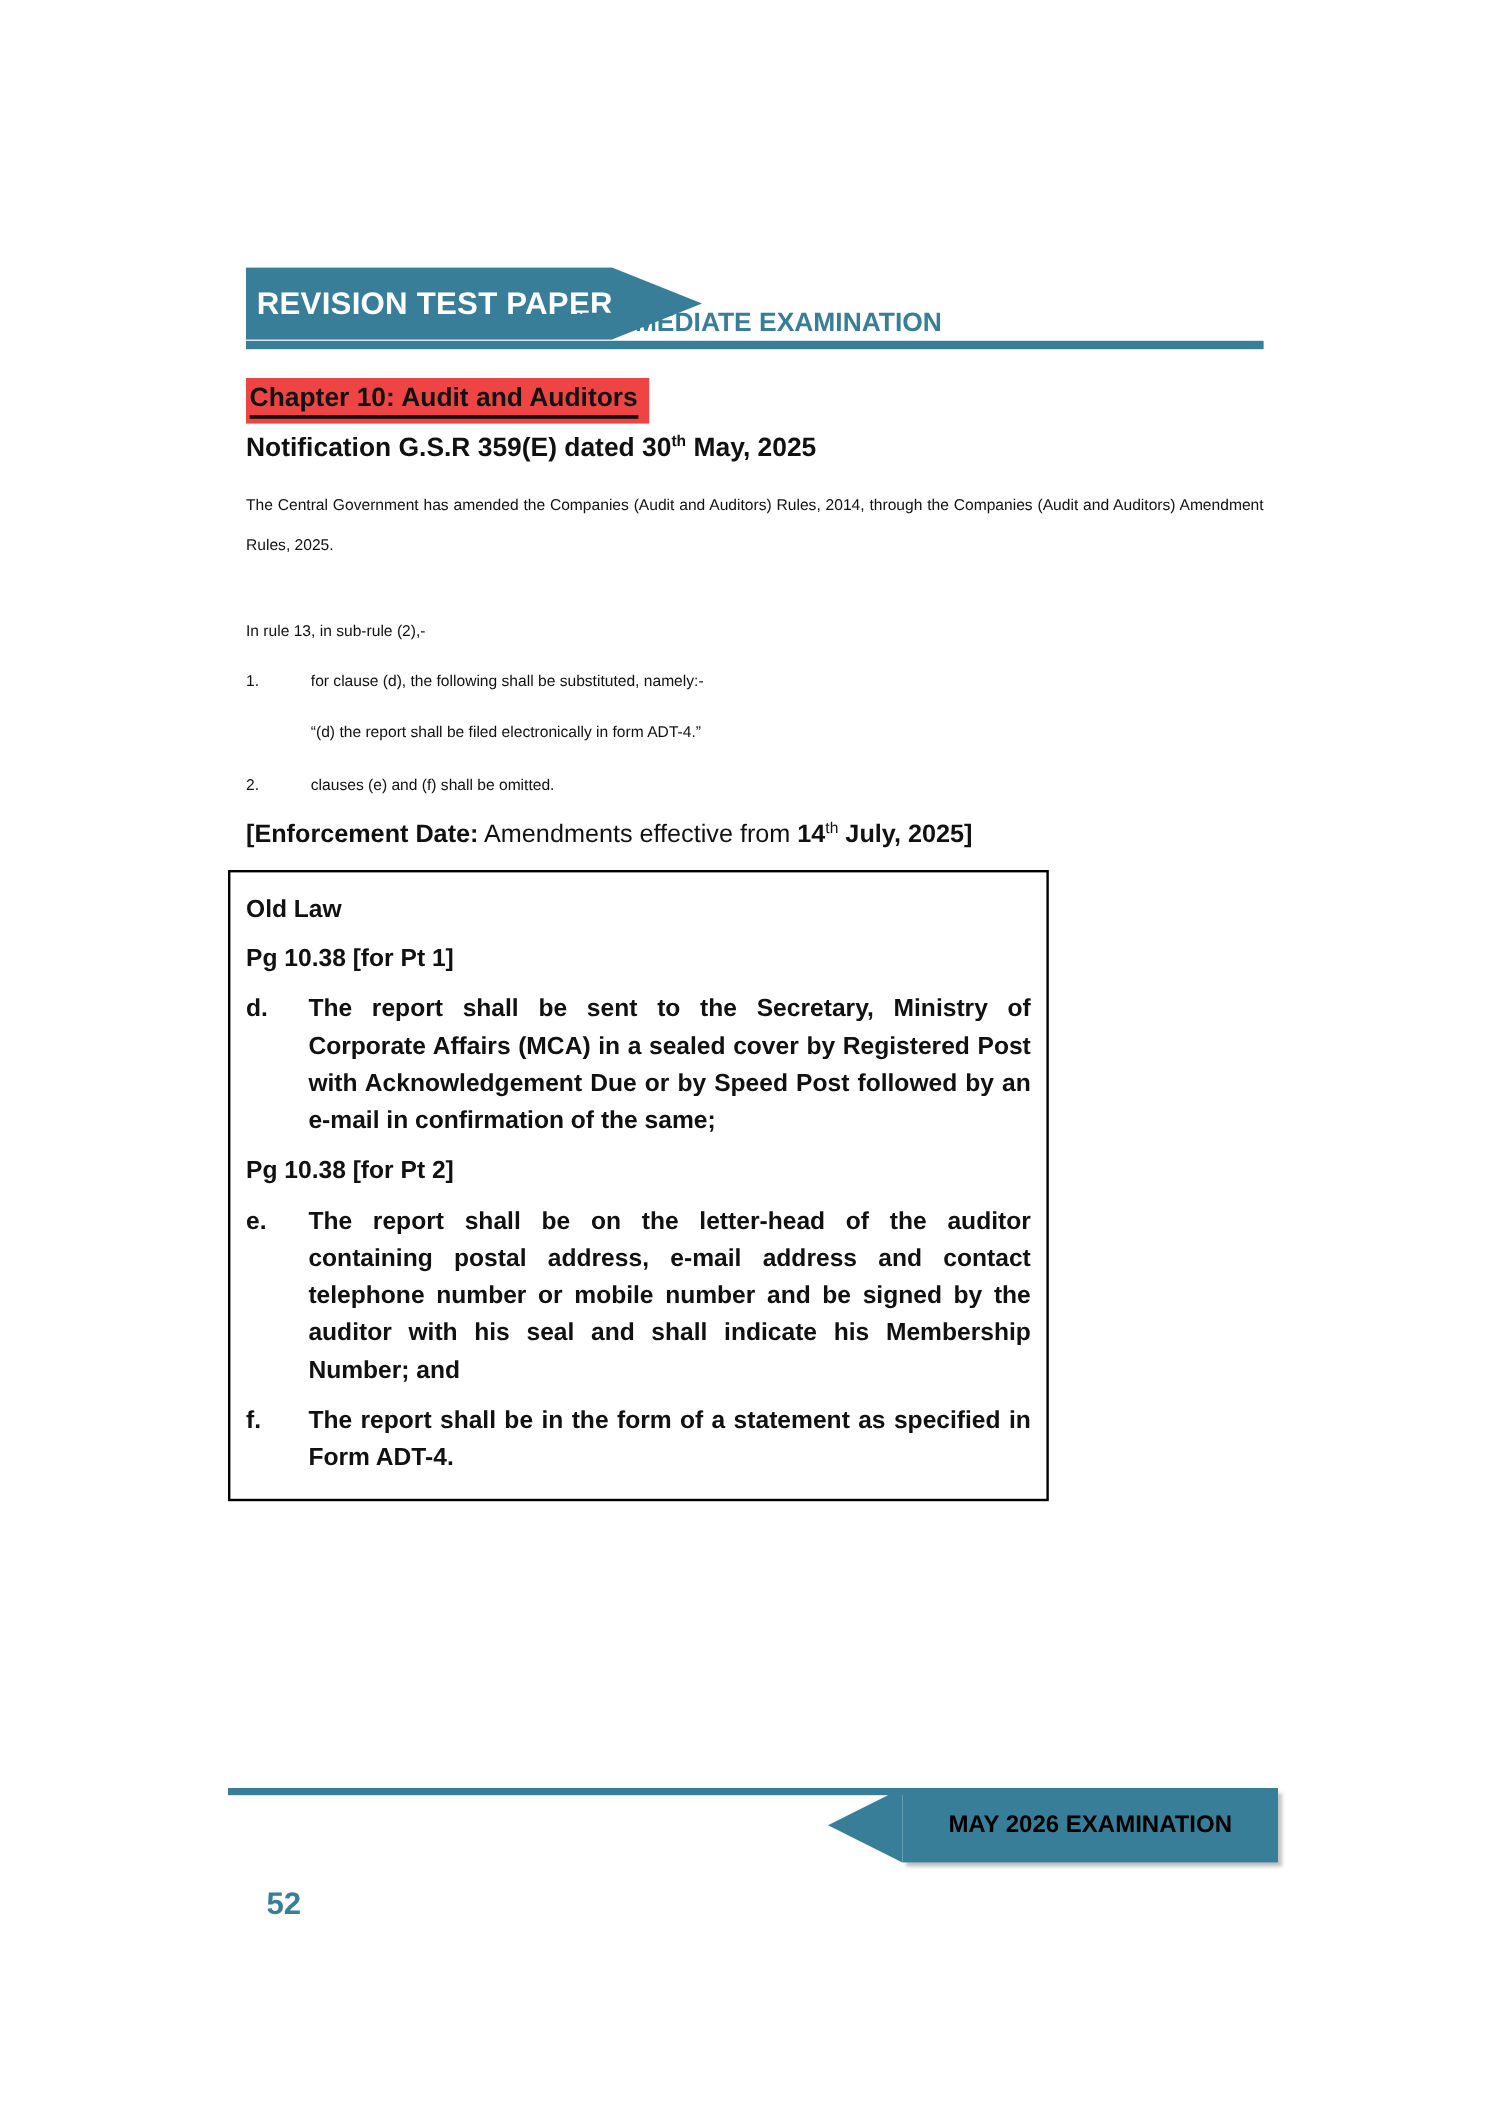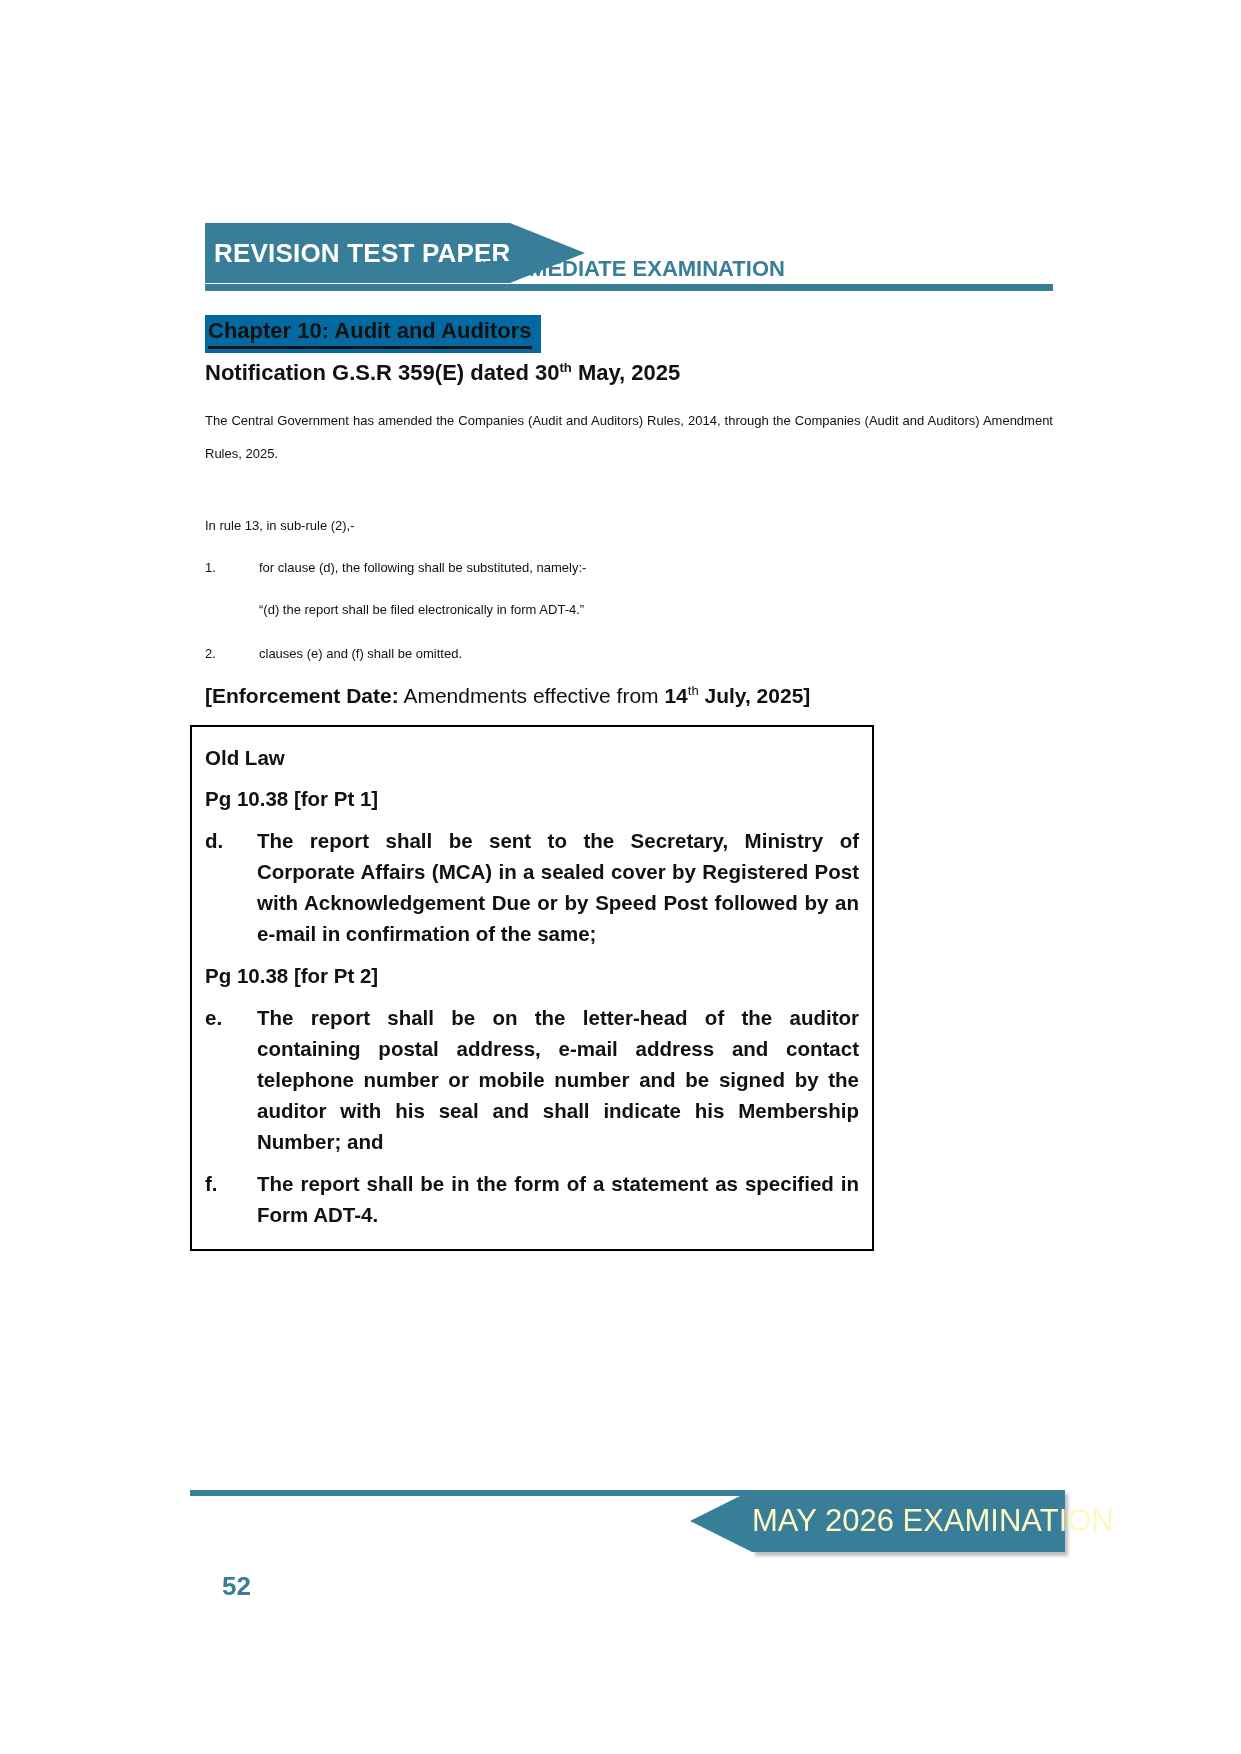--- a/index.html
+++ b/index.html
@@ -29,21 +29,21 @@
   }
   .header-right {
     position:absolute; left:205px; top:256px; width:848px;
     text-align:center; padding-right:10px;
     color:#387E99; font-weight:bold; font-size:22px; white-space:nowrap;
   }
   .header-rule { position:absolute; left:205px; top:284px; width:848px; height:7px; background:#387E99; }
 
   
   .chapter-heading { position:absolute; left:205px; top:315px; font-size:22px; font-weight:bold; }
-  .chapter-hl { display:inline-block; background:#0369a1; padding:3px 9px 4px 3px; }
+  .chapter-hl { display:inline-block; background:#ef4444; padding:3px 9px 4px 3px; }
   .chapter-ul { display:inline-block; border-bottom:3px solid #111111; padding-bottom:2px; }
 
   .notif-heading { position:absolute; left:205px; top:360px; font-size:22px; font-weight:bold; }
   sup.sp { font-size:13px; vertical-align:super; line-height:0; }
 
   .para, .lrow, .enforcement {
     position:absolute; left:205px; width:848px;
     font-size:13px; line-height:33px;
   }
   .para { text-align:justify; }
@@ -78,21 +78,21 @@
   .footer-rule { position:absolute; left:190px; top:1490px; width:875px; height:6px; background:#387E99; }
   .bottom-banner { position:absolute; left:690px; top:1490px; height:62px; display:flex; }
   .bottom-arrow {
     width:0; height:0;
     border-right:62px solid #387E99;
     border-top:31px solid transparent;
     border-bottom:31px solid transparent;
   }
   .bottom-rect {
     width:313px; height:62px; background:#387E99;
-    color:#fef9c3; font-weight:normal; font-size:31px; line-height:62px;
+    color:#000000; font-weight:bold; font-size:20px; line-height:62px;
     text-align:center; white-space:nowrap;
     box-shadow:3px 4px 3px rgba(0,0,0,0.25);
   }
   .page-number { position:absolute; left:222px; top:1571px; color:#387E99; font-weight:bold; font-size:26px; }
 </style>
 </head>
 <body>
 
 <div class="page">
 

